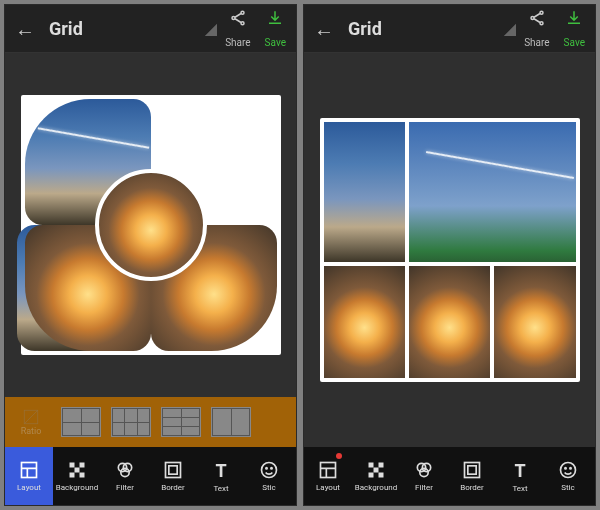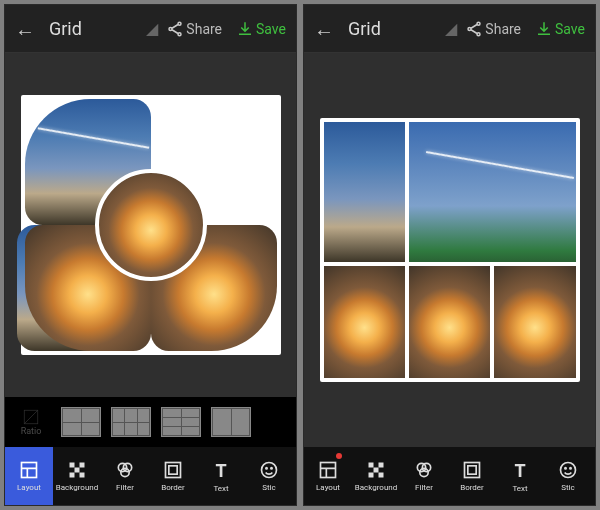--- a/index.html
+++ b/index.html
@@ -1,23 +1,23 @@
 <!DOCTYPE html>
 <html><head>
 <meta charset="utf-8">
 <style>
   *{box-sizing:border-box;margin:0;padding:0;font-family:Roboto,Arial,sans-serif}
   body{background:#808080;overflow:hidden}
   .wrap{width:600px;height:510px;display:flex;gap:6px;padding:4px}
   .phone{flex:1;background:#1b1b1b;display:flex;flex-direction:column;position:relative;border:1px solid #2a2a2a}
   .topbar{height:48px;background:#222;display:flex;align-items:center;padding:0 10px;color:#ddd;border-bottom:1px solid #333}
   .topbar .back{font-size:20px;margin-right:14px;color:#ccc}
-  .topbar .title{font-size:18px;font-weight:400;color:#ddd;flex:1}
+  .topbar .title{font-size:18px;font-weight:700;color:#ddd;flex:1}
   .top-right{display:flex;align-items:flex-start;gap:14px}
-  .top-act{display:flex;flex-direction:row;align-items:center;gap:2px;font-size:14px;color:#bbb}
+  .top-act{display:flex;flex-direction:column;align-items:center;gap:10px;font-size:10px;color:#bbb}
   .top-act.green{color:#3fbf3f}
   .canvas{flex:1;display:flex;align-items:center;justify-content:center;background:#2f2f2f;overflow:hidden}
   .stage{background:#fff;position:relative;border-radius:2px}
   
   .stage.sA{width:260px;height:260px}
   .petal{position:absolute;width:126px;height:126px;overflow:hidden}
   .ptl{top:4px;left:4px;border-radius:52% 14% 14% 14%}
   .ptr{top:4px;right:4px;border-radius:14% 52% 14% 14%}
   .pbl{bottom:4px;left:4px;border-radius:14% 14% 14% 52%}
   .pbr{bottom:4px;right:4px;border-radius:14% 14% 52% 14%}
@@ -28,21 +28,21 @@
   .contrail::after{content:"";position:absolute;left:10%;top:30%;width:90%;height:2px;background:rgba(255,255,255,.85);transform:rotate(10deg);box-shadow:0 0 4px rgba(255,255,255,.6)}
   
   .stage.sB{width:260px;height:264px;padding:4px;display:grid;gap:4px;grid-template-columns:1fr 1fr 1fr;grid-template-rows:140px 1fr}
   .cell{overflow:hidden}
   .cB1{grid-column:1 / span 1;grid-row:1}
   .cB2{grid-column:2 / span 2;grid-row:1}
   .cB3{grid-column:1;grid-row:2}
   .cB4{grid-column:2;grid-row:2}
   .cB5{grid-column:3;grid-row:2}
   
-  .layrow{height:50px;background:#000000;display:flex;align-items:center;padding:0 4px;gap:6px}
+  .layrow{height:50px;background:#a16207;display:flex;align-items:center;padding:0 4px;gap:6px}
   .lay-opt{width:44px;height:40px;display:flex;flex-direction:column;align-items:center;justify-content:center;color:#ccc;font-size:9px}
   .lay-opt.dim{opacity:.35}
   .thumb{width:40px;height:30px;border:1px solid #888;display:grid;gap:1px;padding:1px;background:#555}
   .thumb div{background:#888}
   .tA{grid-template-columns:1fr 1fr;grid-template-rows:1fr 1fr}
   .tB{grid-template-columns:1fr 1fr 1fr;grid-template-rows:1fr 1fr}
   .tC{grid-template-columns:1fr 1fr;grid-template-rows:1fr 1fr 1fr}
   .tD{grid-template-columns:1fr 1fr;grid-template-rows:1fr}
   
   .tools{height:58px;background:#111;display:flex;align-items:center;overflow:hidden}

